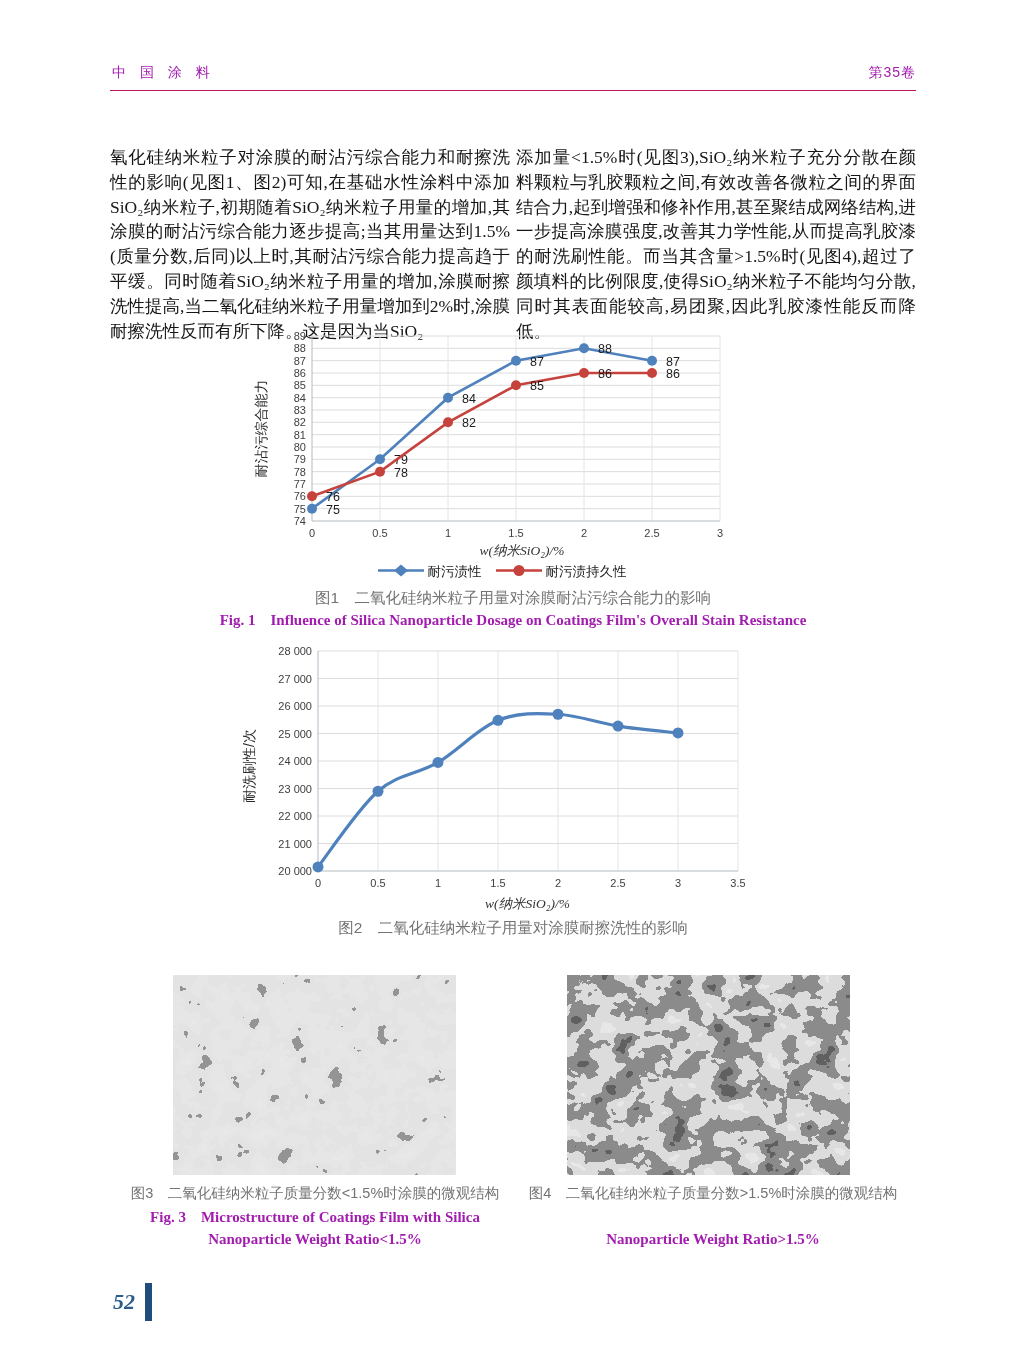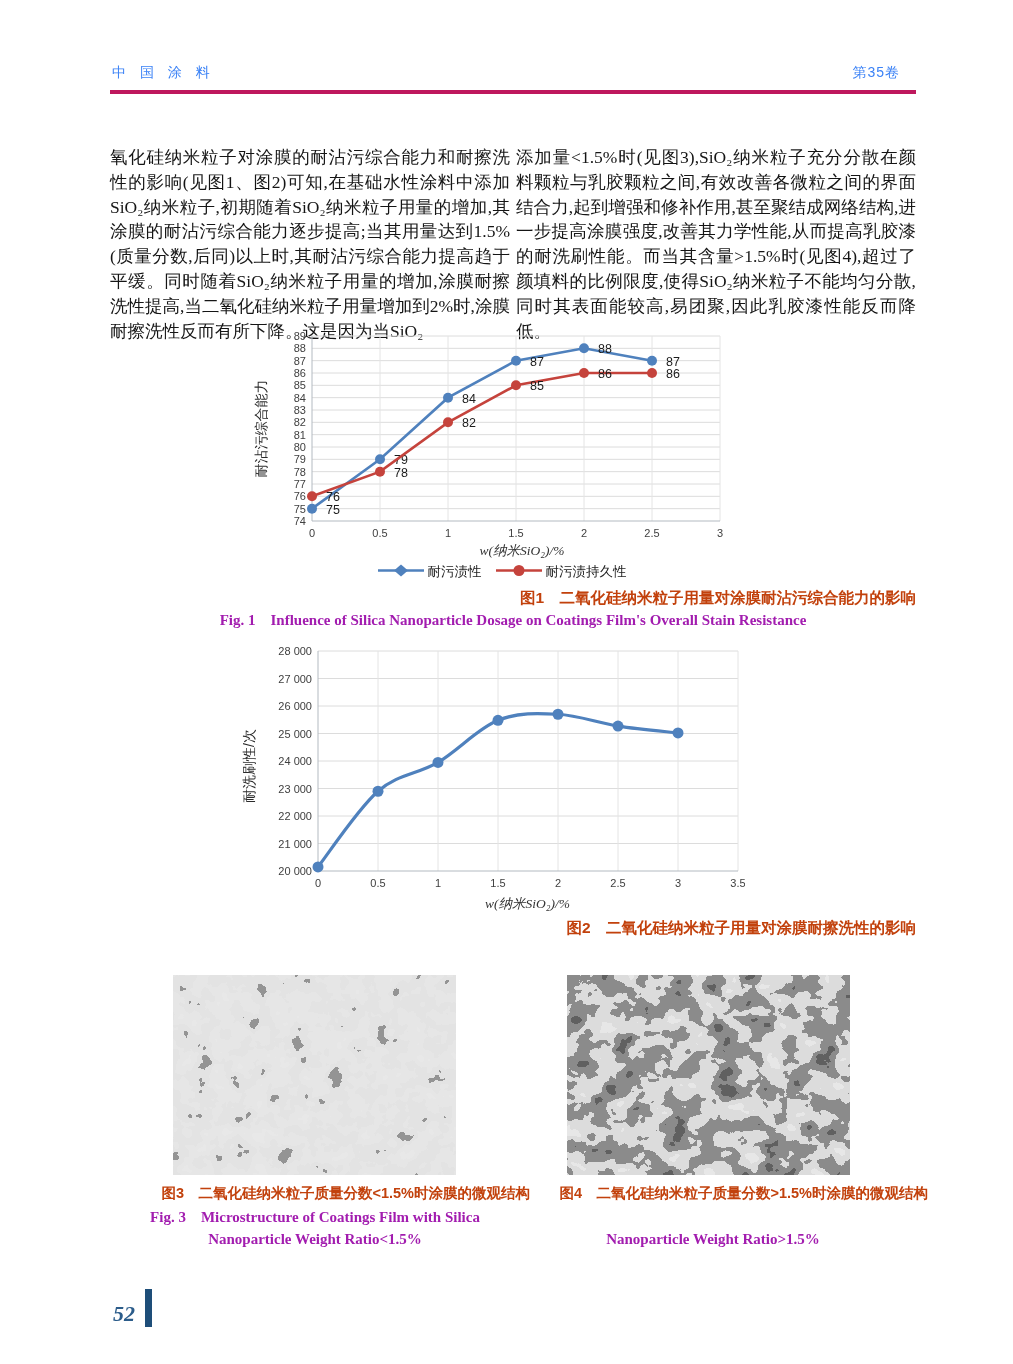--- a/index.html
+++ b/index.html
@@ -1,43 +1,43 @@
 <!DOCTYPE html>
 <html><head>
 <meta charset="utf-8">
 <style>
   html,body{margin:0;padding:0;background:#e8e8e8;}
   #page{position:relative;width:1013px;height:1364px;background:#ffffff;margin:0 auto;
         font-family:"Liberation Sans",sans-serif;color:#1a1a1a;overflow:hidden;}
   
   .hdr{position:absolute;left:110px;top:60px;width:806px;height:30px;
-       border-bottom:4px solid #be185d;color:#3b82f6;font-size:14px;}
+       border-bottom:1px solid #be185d;color:#a21caf;font-size:14px;}
   .hdr .jn{position:absolute;left:2px;top:4px;letter-spacing:5px;}
-  .hdr .vol{position:absolute;right:16px;top:4px;letter-spacing:1px;}
+  .hdr .vol{position:absolute;right:0;top:4px;letter-spacing:1px;}
   
   .col{position:absolute;top:113px;width:400px;font-family:"Liberation Serif",serif;
        font-size:17.5px;line-height:24.8px;text-align:justify;color:#151515;margin-top:32px;}
   .col.left{left:110px;}
   .col.right{left:516px;}
   
   .chartwrap{position:absolute;}
   svg text{font-family:"Liberation Sans",sans-serif;}
   .xlabel{position:absolute;width:100%;text-align:center;font-size:13.5px;color:#333;}
   .xlabel i{font-family:"Liberation Serif",serif;}
   .legend{position:absolute;width:100%;display:flex;justify-content:center;gap:14px;
           font-size:13.5px;color:#222;align-items:center;}
   .legend .li{display:flex;align-items:center;gap:4px;}
   
-  .cap-cn{position:absolute;text-align:right;font-weight:bold;font-size:15.5px;color:#c2410c;}
+  .cap-cn{position:absolute;text-align:center;font-weight:normal;font-size:15.5px;color:#737373;}
   .cap-en{position:absolute;text-align:center;font-weight:bold;font-size:15px;color:#a21caf;
           font-family:"Liberation Serif",serif;}
   
   .micro{position:absolute;width:283px;height:200px;}
   
-  .footer{position:absolute;left:113px;top:1283px;height:44px;display:flex;align-items:flex-end;}
+  .footer{position:absolute;left:113px;top:1283px;height:44px;display:flex;align-items:flex-start;}
   .footer .num{font-family:"Liberation Serif",serif;font-weight:bold;font-style:italic;
                font-size:22px;color:#2b5c8a;margin-top:6px;}
   .footer .bar{width:7px;height:38px;background:#1e4e79;margin:0 8px 0 10px;}
   .footer .sec-cn{font-size:17px;color:#33679e;line-height:20px;margin-top:2px;}
   .footer .sec-en{font-size:9.5px;color:#a9bfd6;letter-spacing:.5px;margin-top:2px;}
 </style>
 </head>
 <body>
 
 <div id="page">

